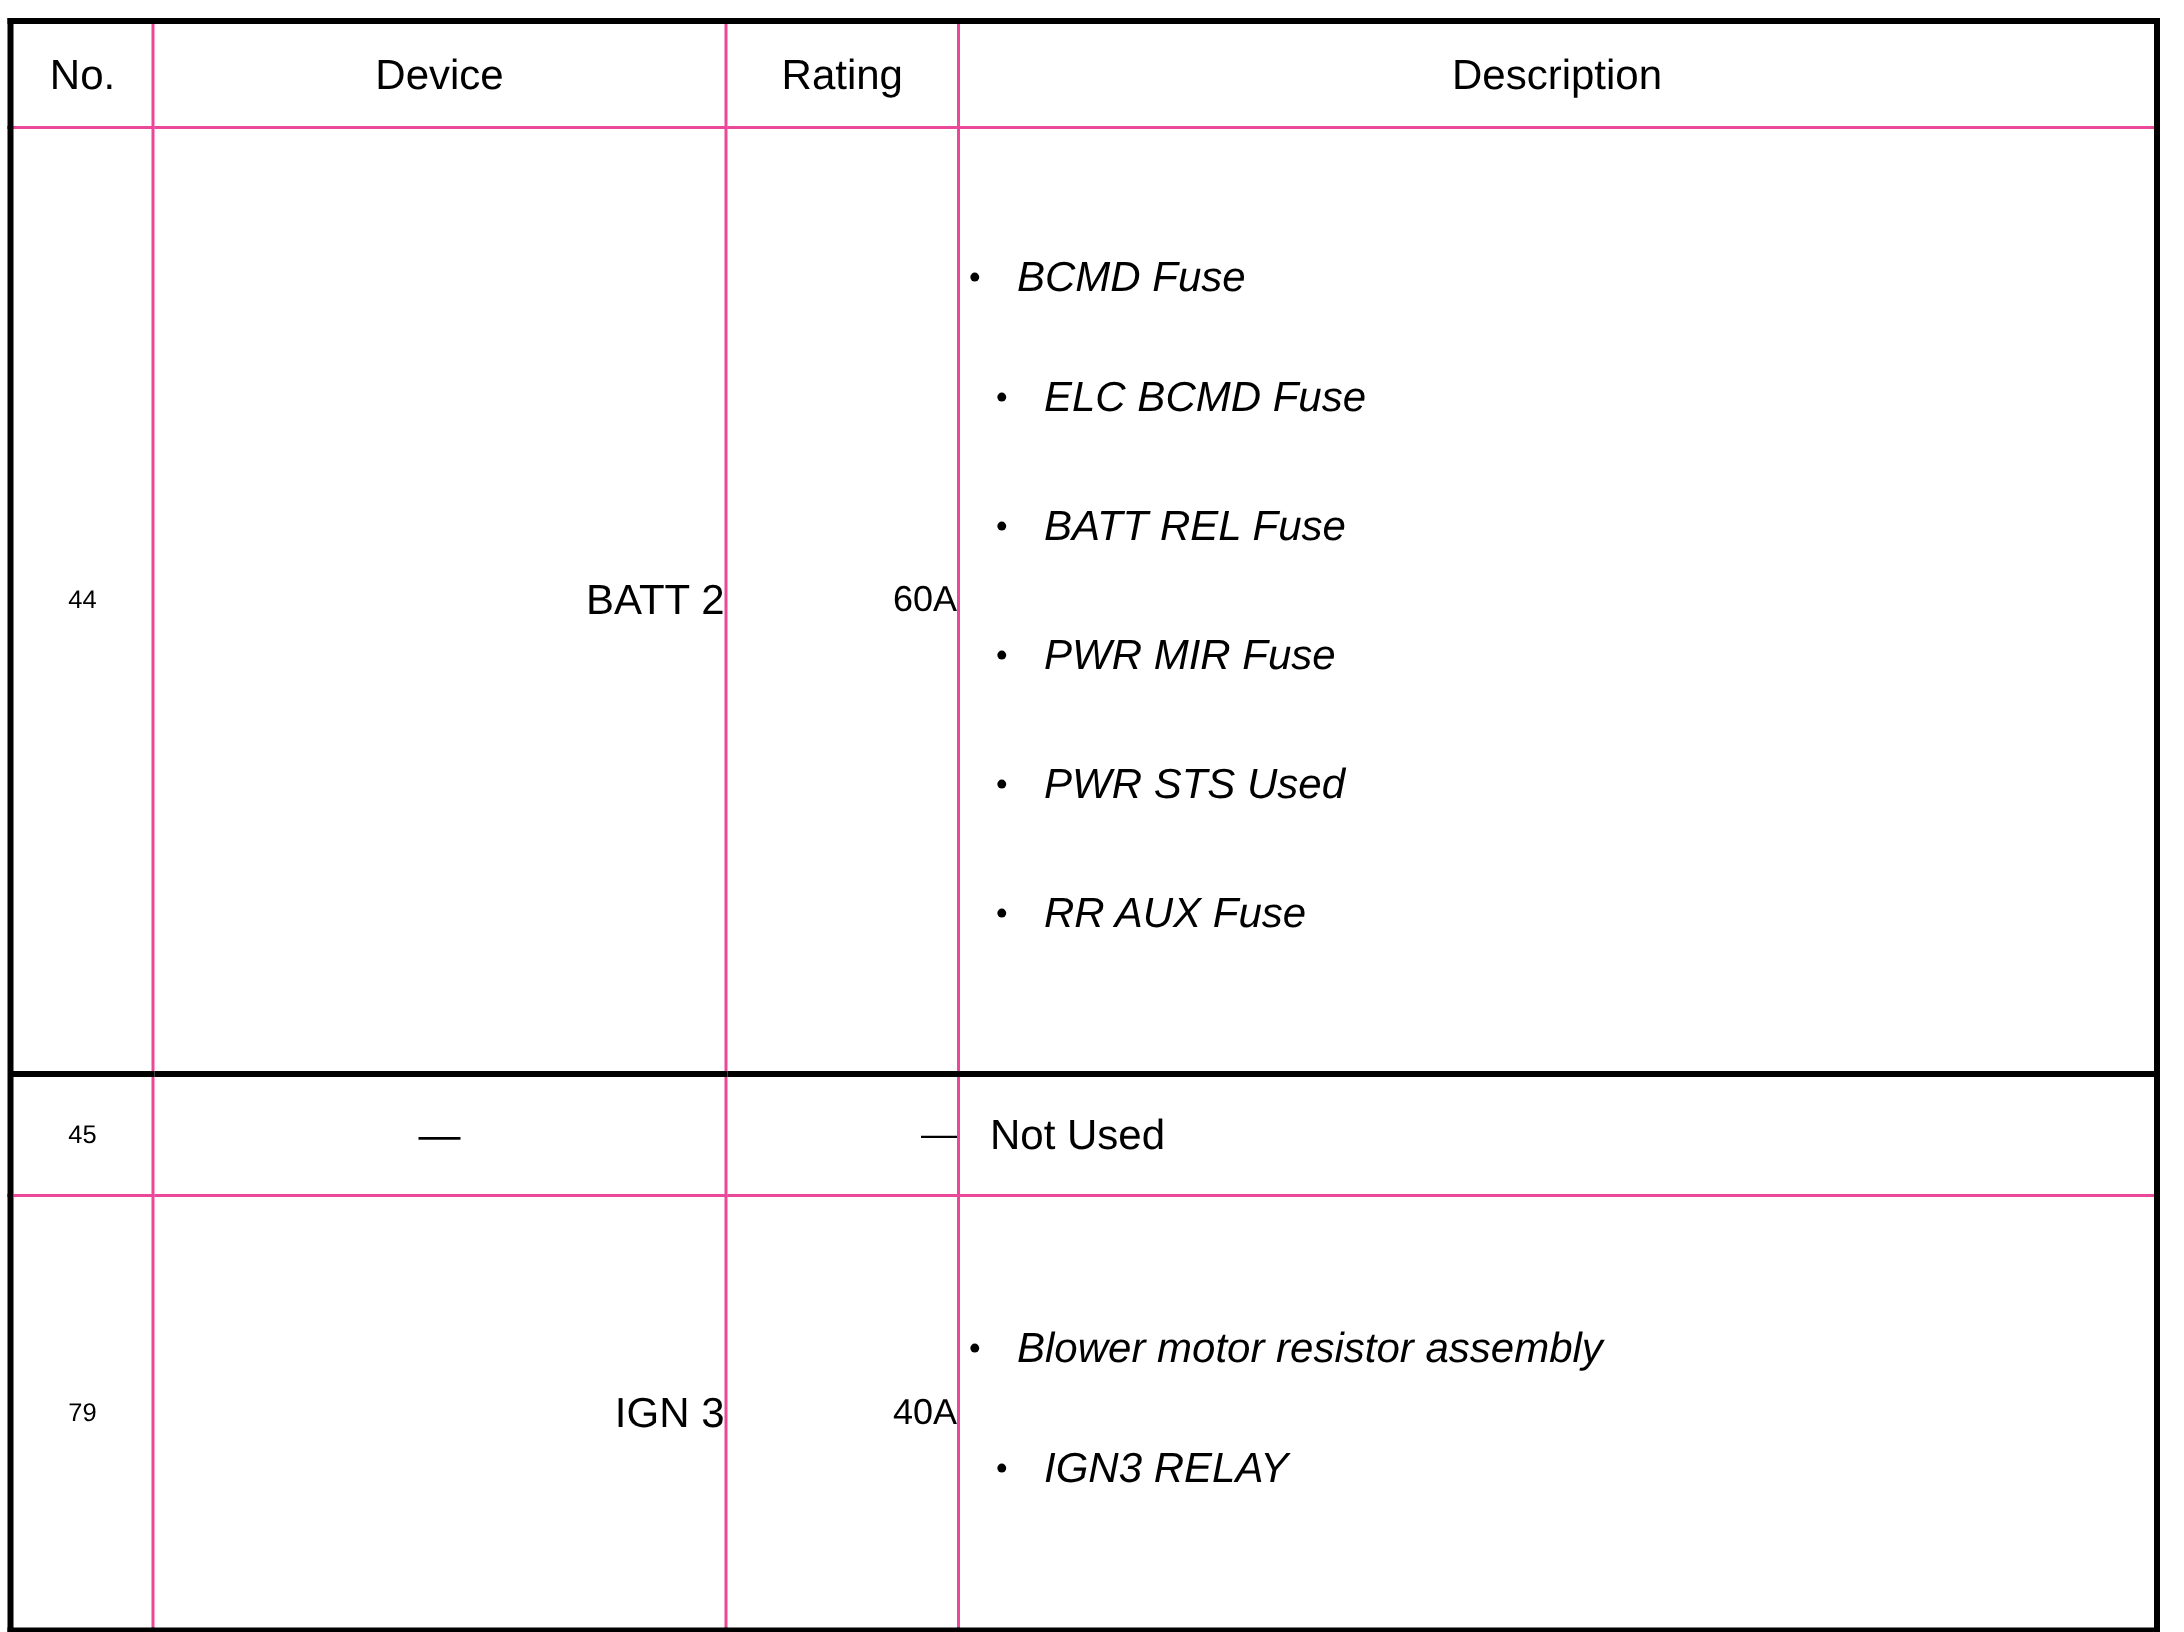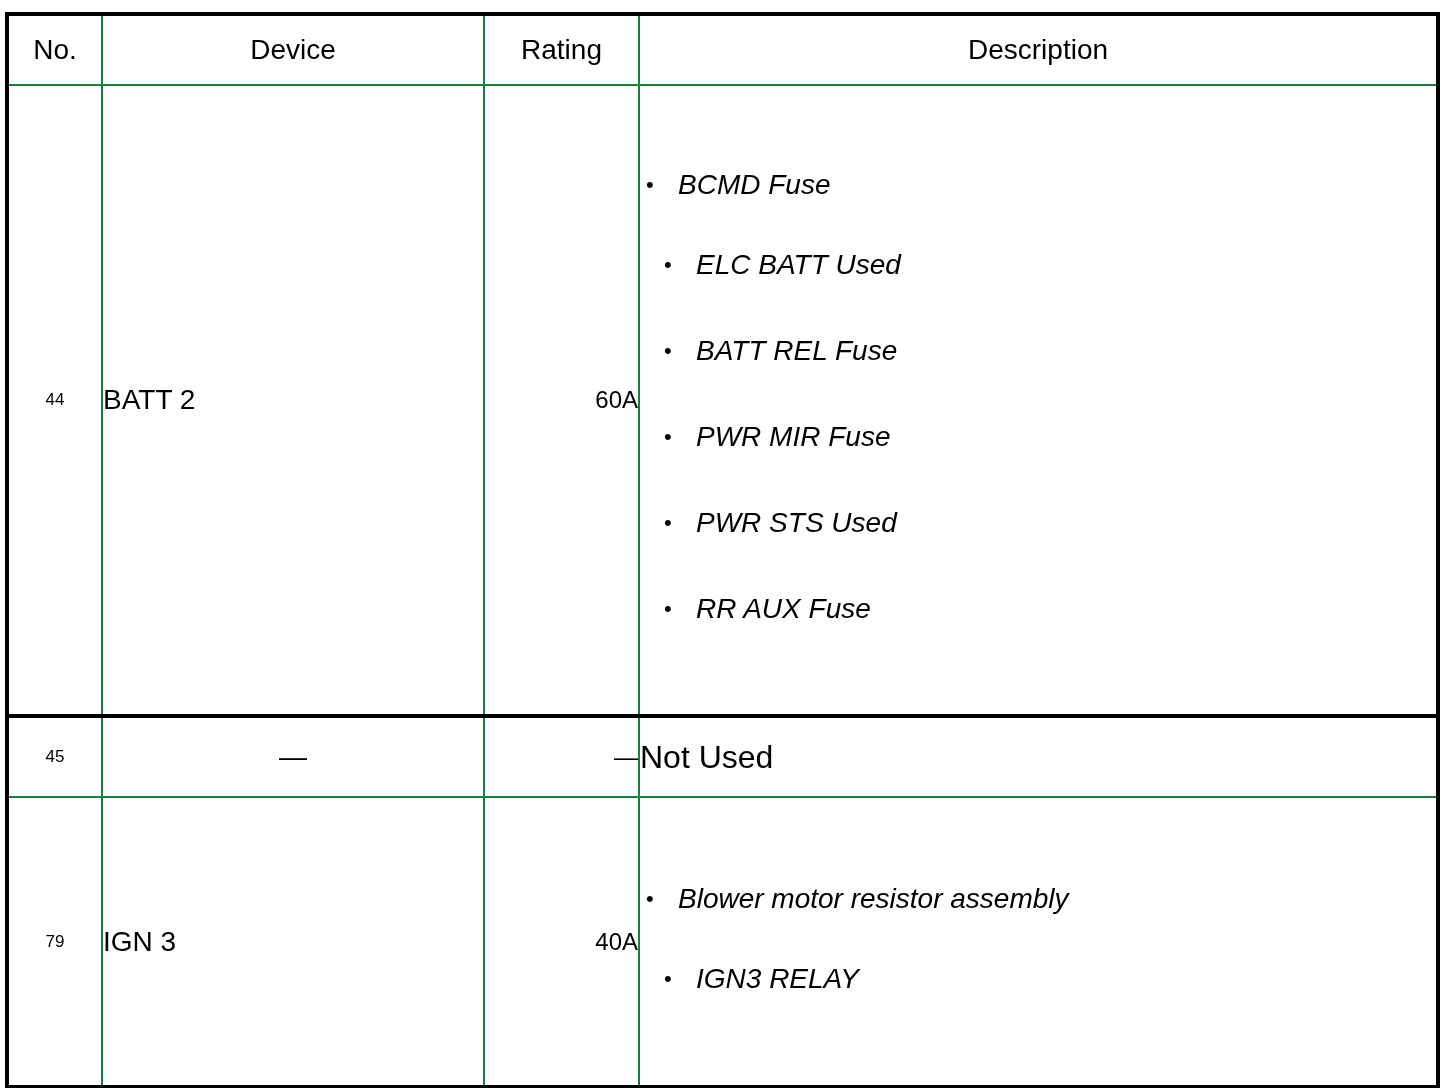--- a/index.html
+++ b/index.html
@@ -28,21 +28,21 @@
     left: 5px;
     top: 12px;
     width: 1435px;
     border-collapse: collapse;
     table-layout: fixed;
     background: #ffffff;
   }
 
   .fuse-table td,
   .fuse-table th {
-    border: 2px solid #15803d;
+    border: 2px solid #ec4899;
     padding: 0;
     vertical-align: middle;
     font-weight: normal;
     background: #ffffff;
   }
 
   
   .fuse-table {
     border: 4px solid #000000;
   }
@@ -64,21 +64,21 @@
   thead th.h-no { border-left: none; }
   thead th.h-desc { border-right: none; }
 
   
   .cell-no {
     text-align: center;
     font-size: 17px;
     border-left: none;
   }
   .cell-device {
-    text-align: left;
+    text-align: right;
     font-size: 28px;
     padding-left: 3px;
   }
   .cell-device.dash { text-align: center; padding-left: 0; }
   .cell-rating {
     text-align: right;
     font-size: 24px;
   }
   .cell-desc {
     text-align: left;
@@ -131,22 +131,23 @@
     line-height: 1;
   }
   ul.desc-list li.indent-0 .bullet { margin-left: 6px; width: 32px; }
   ul.desc-list li.indent-1 .bullet { margin-left: 24px; width: 32px; }
   ul.desc-list li .txt {
     display: inline-block;
     font-style: italic;
   }
 
   .plain-text {
-    font-size: 32px;
+    font-size: 28px;
     line-height: 34px;
+    padding-left: 20px;
   }
 </style>
 </head>
 <body>
 
 <div id="page">
 
   <table class="fuse-table">
     <colgroup>
       <col class="c-no">
@@ -171,21 +172,21 @@
         <td class="cell-device">BATT 2</td>
         <td class="cell-rating">60A</td>
         <td class="cell-desc">
           <ul class="desc-list">
             <li class="indent-0">
               <span class="bullet">•</span>
               <span class="txt">BCMD Fuse</span>
             </li>
             <li class="indent-1">
               <span class="bullet">•</span>
-              <span class="txt">ELC BATT Used</span>
+              <span class="txt">ELC BCMD Fuse</span>
             </li>
             <li class="indent-1">
               <span class="bullet">•</span>
               <span class="txt">BATT REL Fuse</span>
             </li>
             <li class="indent-1">
               <span class="bullet">•</span>
               <span class="txt">PWR MIR Fuse</span>
             </li>
             <li class="indent-1">

